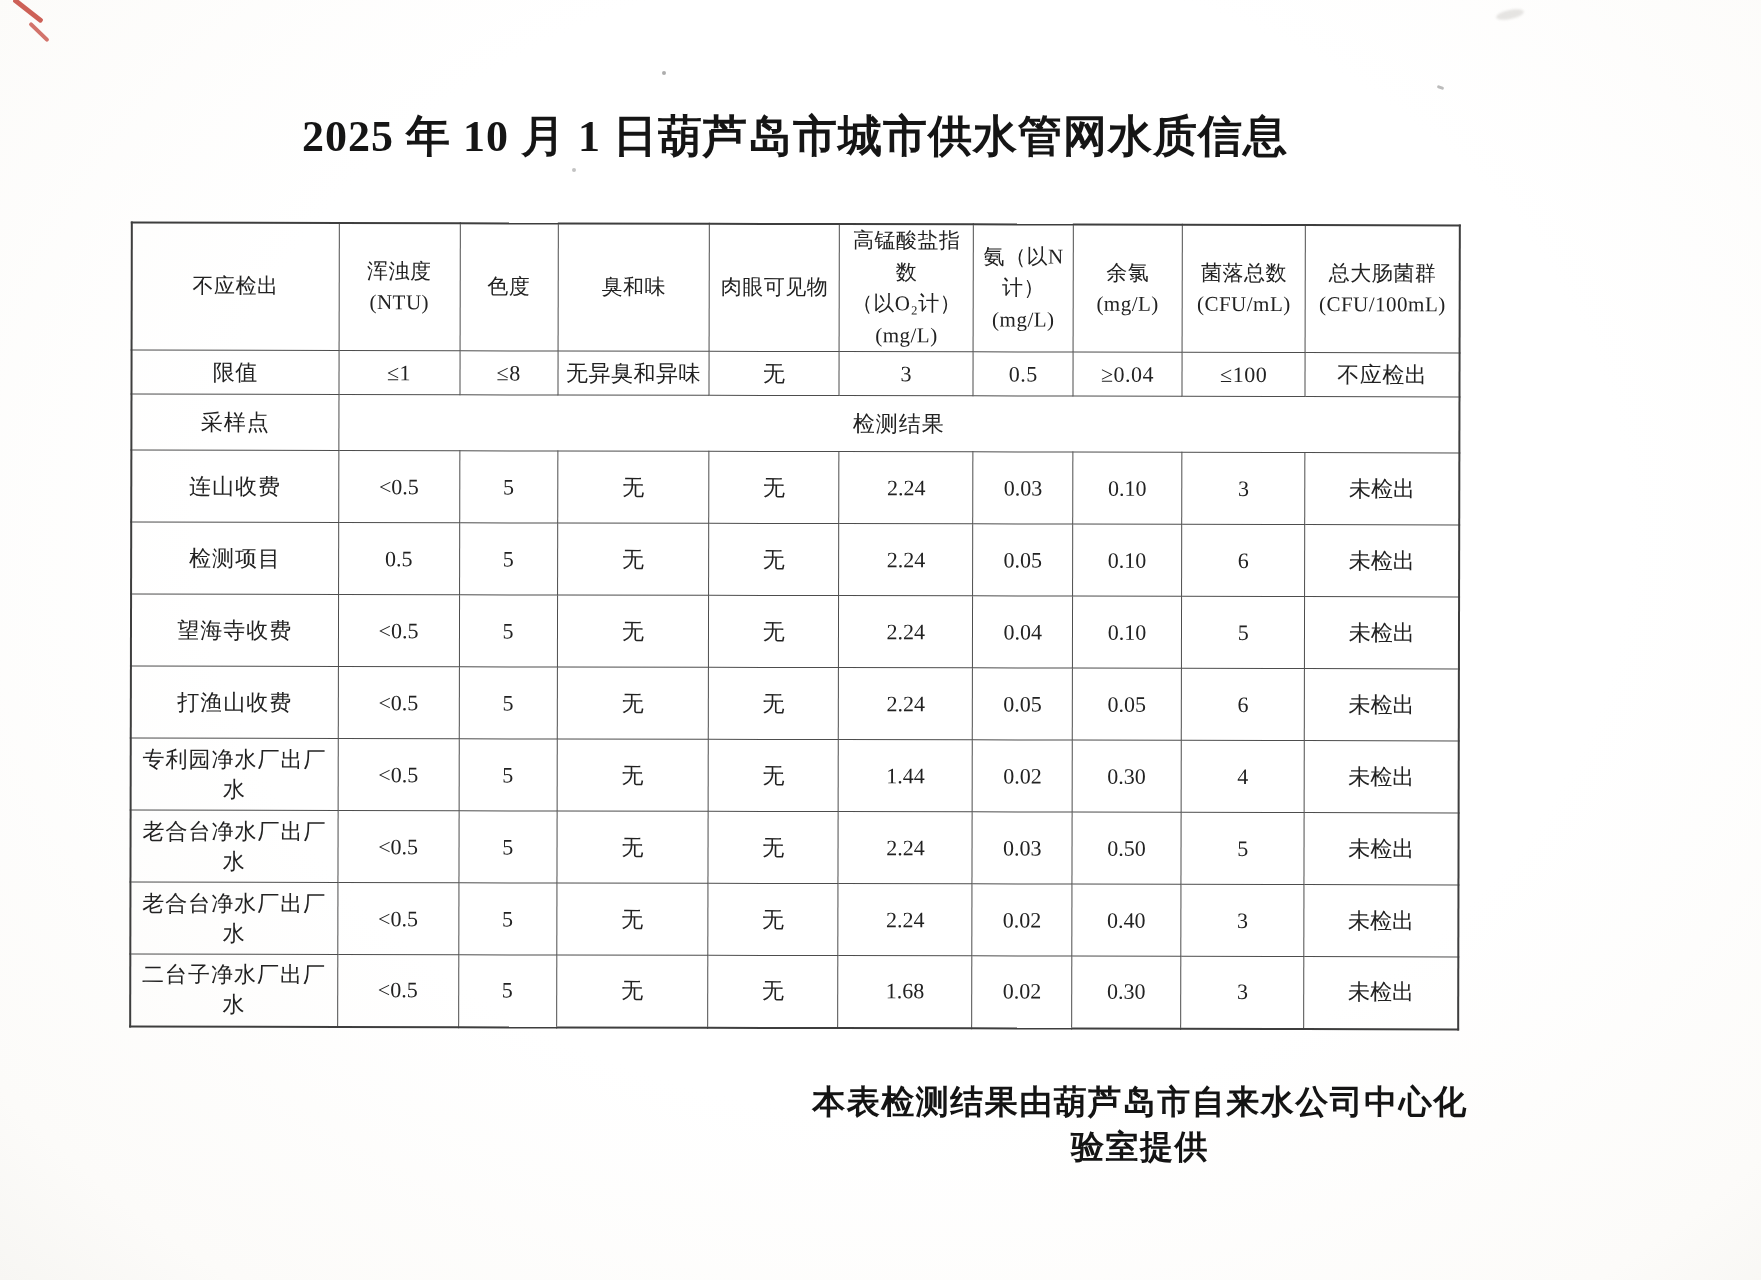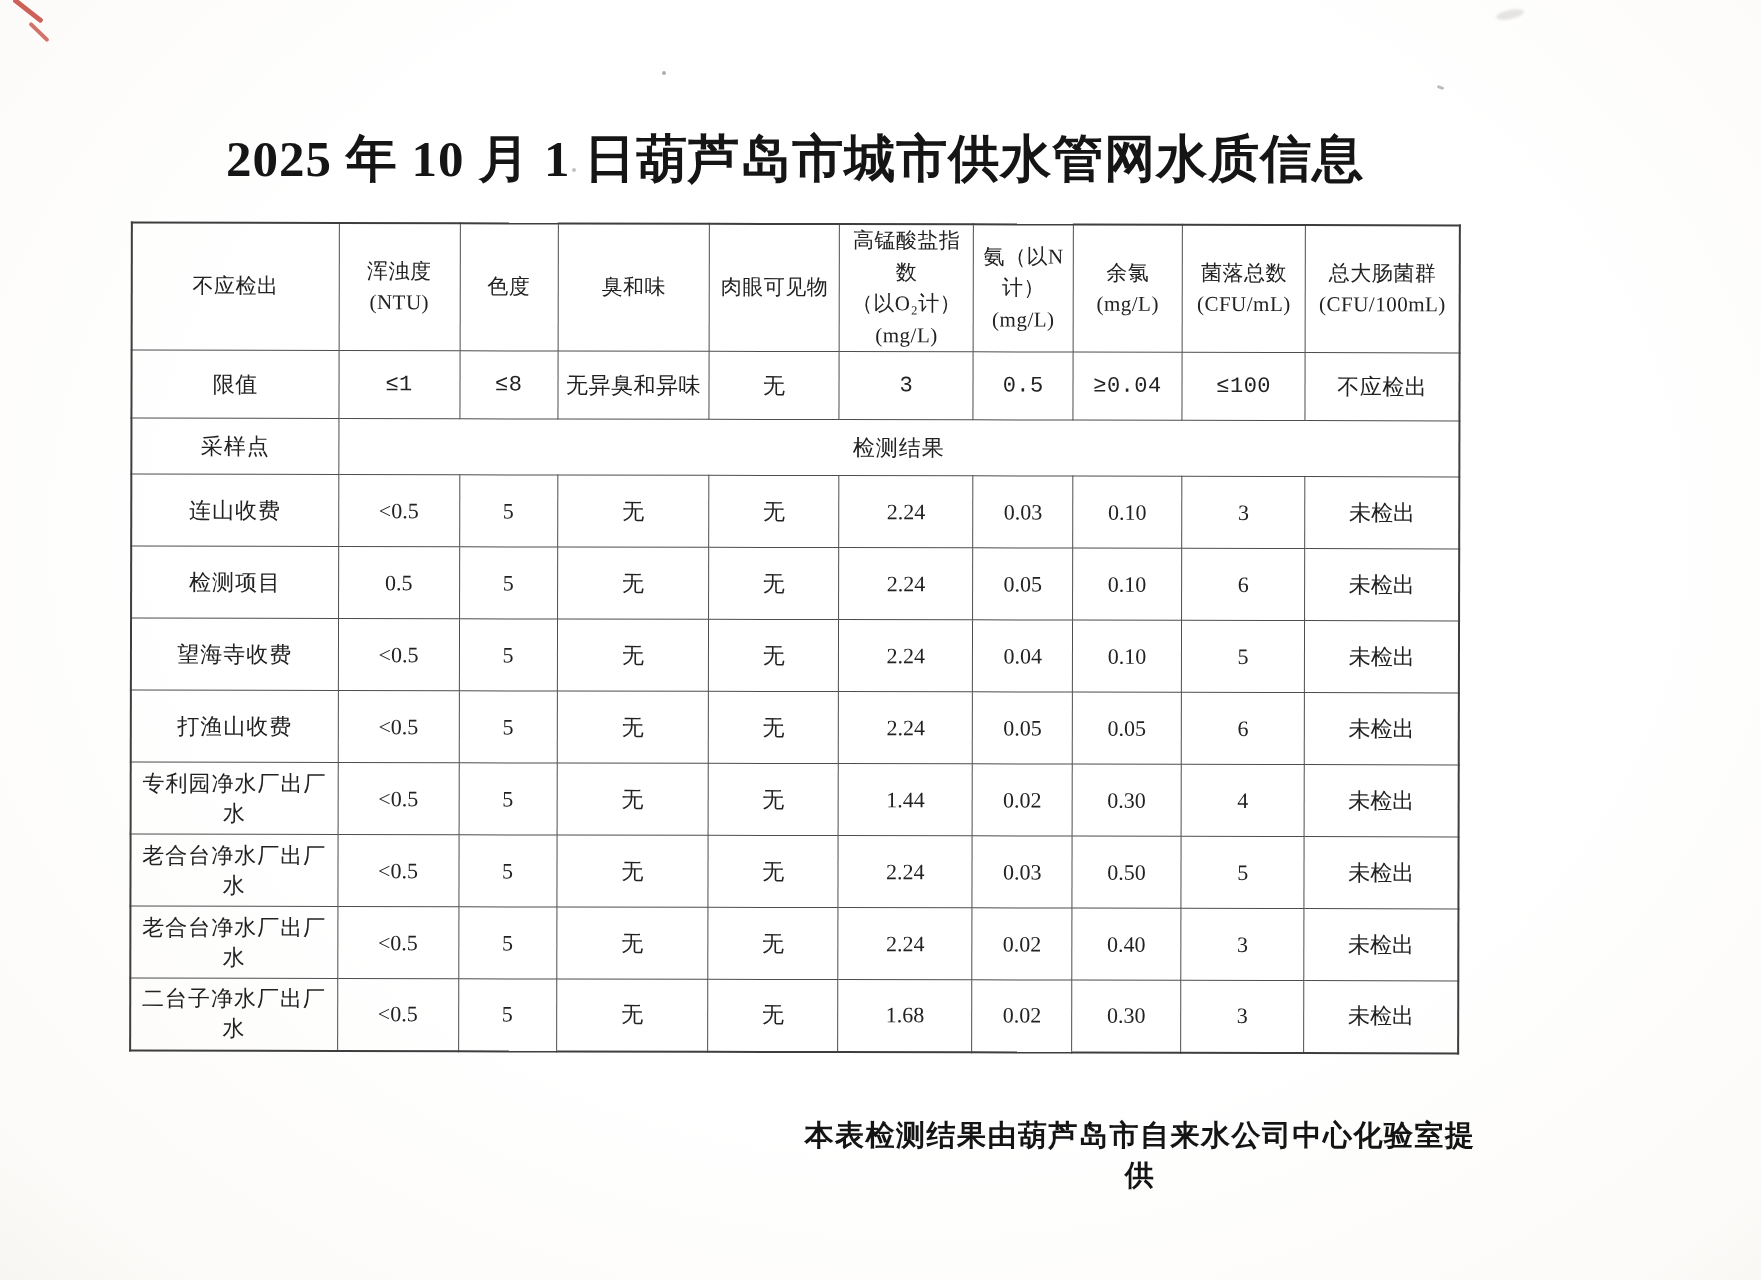--- a/index.html
+++ b/index.html
@@ -11,23 +11,23 @@
     color: #1c1c1c;
     position: relative;
     overflow: hidden;
   }
   .scan-page {
     position: absolute; inset: 0;
     background: radial-gradient(ellipse at 52% 42%, #ffffff 55%, #fcfbf9 88%, #f7f6f3 100%);
   }
   .doc-title {
     position: absolute;
-    top: 125px; left: 120px; width: 1350px;
+    top: 107px; left: 120px; width: 1350px;
     text-align: center;
-    font-size: 51px;
+    font-size: 44px;
     font-weight: 700;
     letter-spacing: 1px;
     color: #151515;
   }
   table.wq-table {
     position: absolute;
     left: 130px; top: 223px;
     width: 1330px;
     border-collapse: collapse;
     table-layout: fixed;
@@ -42,33 +42,32 @@
     color: #222222;
   }
   table.wq-table { border: 2px solid #3e3e3e; }
   tr.row-header th {
     height: 100px;
     font-size: 21px;
     line-height: 1.5;
     white-space: pre-line;
     letter-spacing: 0.5px;
   }
-  tr.row-limits td { height: 68px; font-size: 22px; letter-spacing: 0.5px; font-family: Liberation Mono, monospace; }
+  tr.row-limits td { height: 44px; font-size: 22px; letter-spacing: 0.5px; }
   tr.row-sampling td { height: 56px; font-size: 22px; letter-spacing: 1px; }
   tr.row-data td { height: 72px; font-size: 22px; }
   td.site-cell { letter-spacing: 1px; }
   .footer-note {
     position: absolute;
     left: 800px; top: 1080px; width: 680px;
     text-align: center;
-    font-size: 29px;
+    font-size: 33px;
     font-weight: 700;
     letter-spacing: 1.5px;
     color: #141414;
-    margin-top: 36px;
   }
   
   .pen-mark { position: absolute; background: #c0392e; border-radius: 2px; }
   .pen-mark.m1 { left: 10px; top: 8px; width: 36px; height: 5px; transform: rotate(38deg); opacity: 0.8; }
   .pen-mark.m2 { left: 26px; top: 30px; width: 26px; height: 4px; transform: rotate(44deg); opacity: 0.7; }
   .speck { position: absolute; background: #6a6a6a; border-radius: 50%; }
   .speck.s1 { left: 662px; top: 71px; width: 4px; height: 4px; opacity: 0.55; }
   .speck.s2 { left: 1437px; top: 86px; width: 7px; height: 3px; opacity: 0.45; transform: rotate(20deg); border-radius: 2px; }
   .speck.s3 { left: 572px; top: 168px; width: 4px; height: 4px; opacity: 0.4; }
   .smudge {

